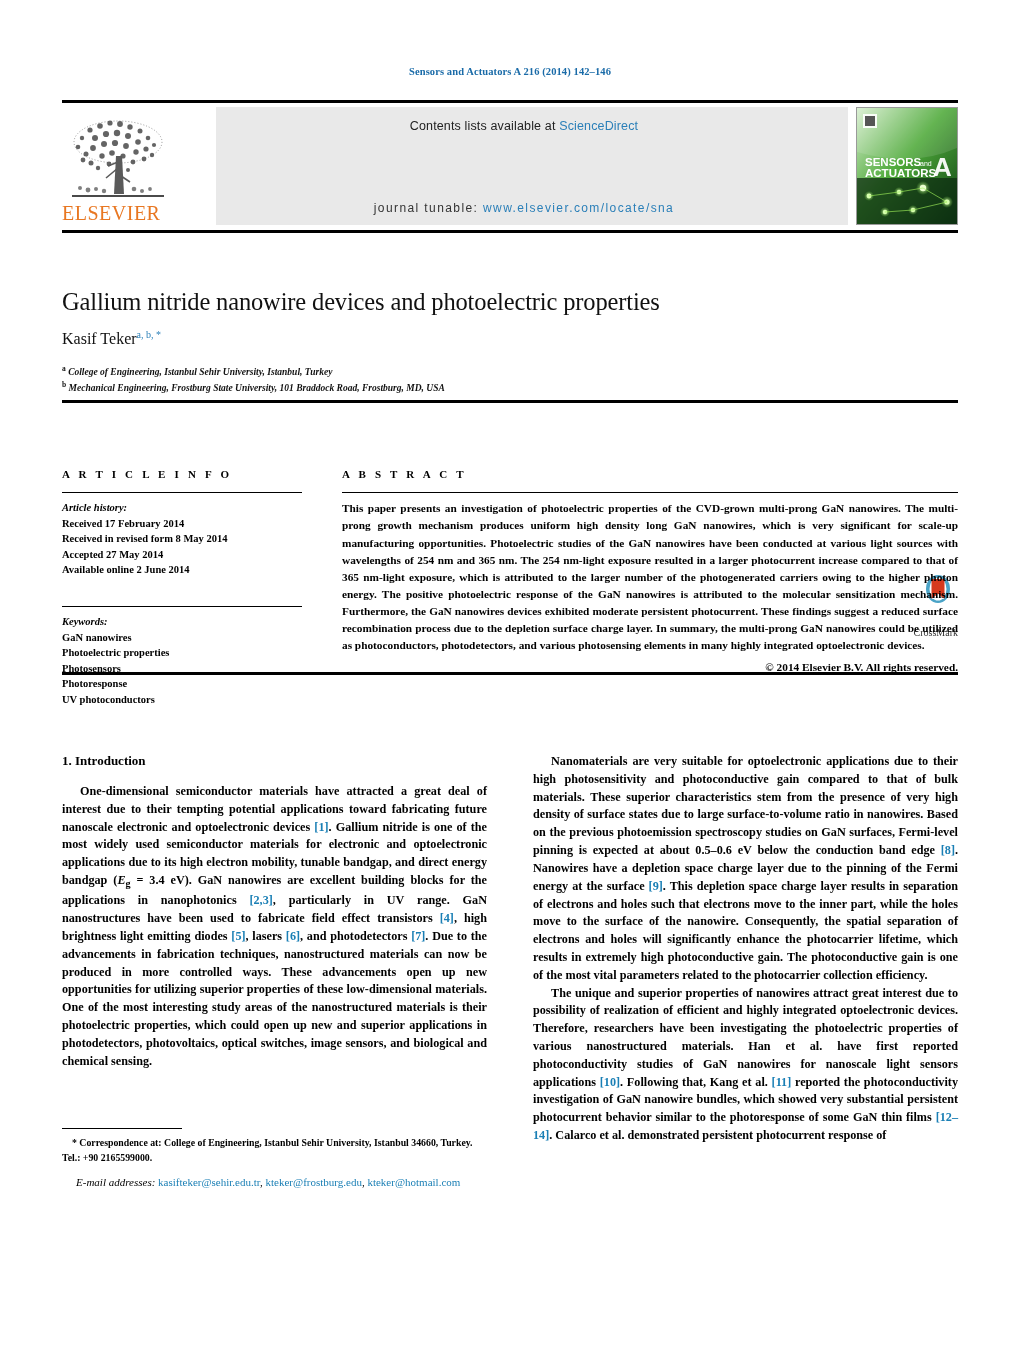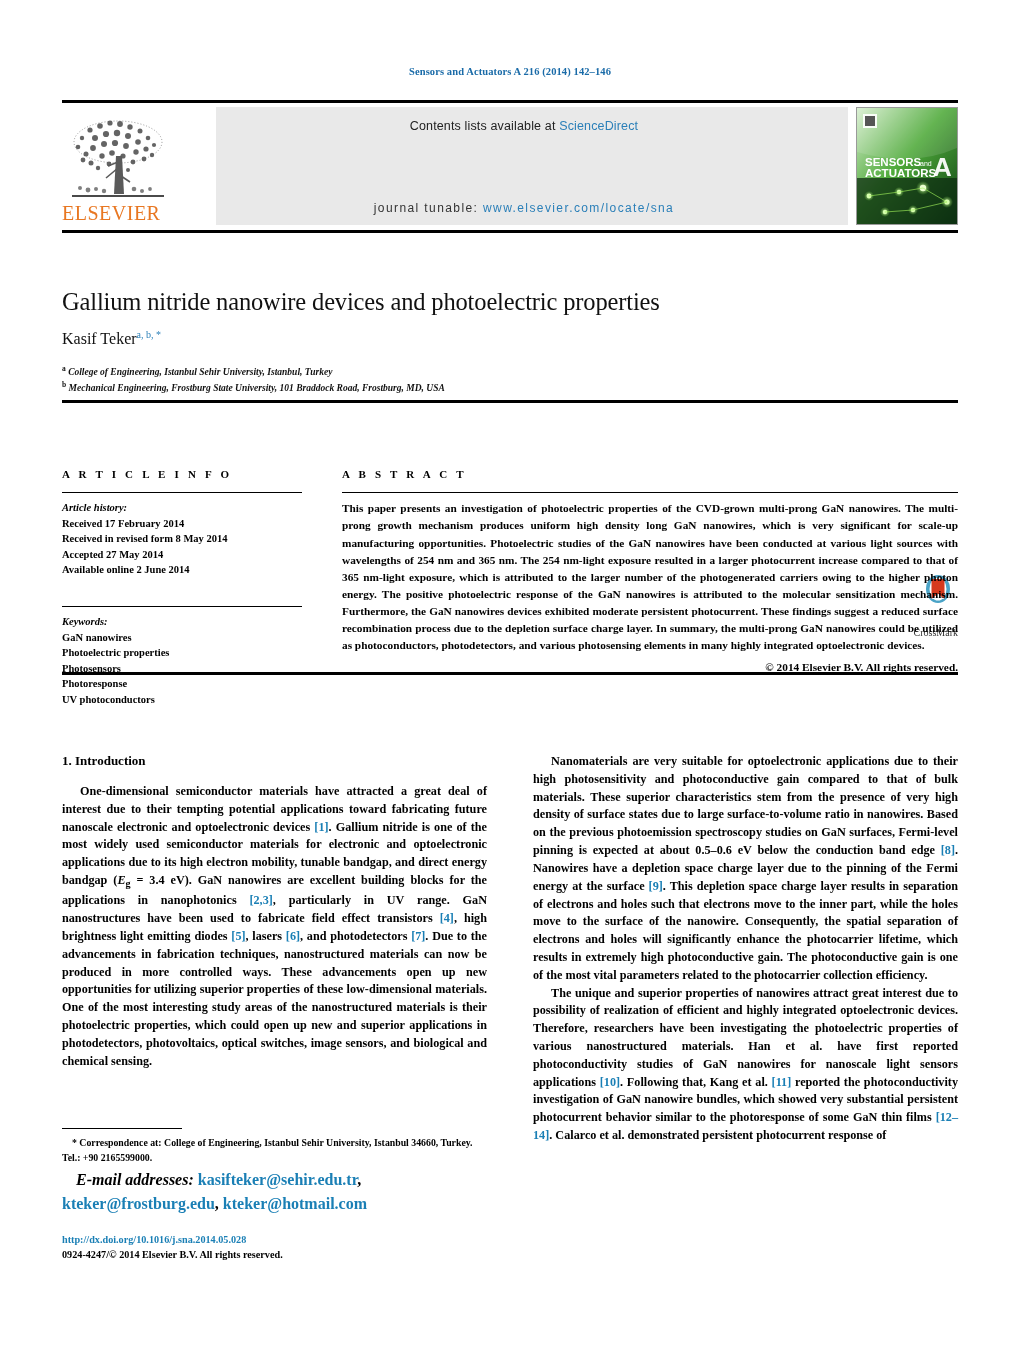--- a/index.html
+++ b/index.html
@@ -301,26 +301,26 @@
   .fn-text {
     font-family: "Liberation Serif", serif;
     font-size: 9.8px;
     line-height: 1.5;
     color: #000;
     font-weight: bold;
     text-indent: 10px;
   }
   .fn-text2 {
     font-family: "Liberation Serif", serif;
-    font-size: 16px;
+    font-size: 11px;
     line-height: 1.5;
     color: #000;
-    font-weight: bold;
+    font-weight: normal;
     text-indent: 14px;
-    margin-top: 2px;
+    margin-top: 8px;
   }
   .fn-text2 .lbl { font-style: italic; }
   .link { color: #1a7fb5; }
 
   .doi-block {
     position: absolute;
     top: 1232px;
     left: 62px;
     width: 425px;
     font-family: "Liberation Serif", serif;
@@ -528,18 +528,14 @@
       <p class="body-p"><span>The unique and superior properties of nanowires attract great interest due to possibility of realization of efficient and highly integrated optoelectronic devices. Therefore, researchers have been investigating the photoelectric properties of various nanostructured materials. Han et al. have first reported photoconductivity studies of GaN nanowires for nanoscale light sensors applications </span><span class="ref">[10]</span><span>. Following that, Kang et al. </span><span class="ref">[11]</span><span> reported the photoconductivity investigation of GaN nanowire bundles, which showed very substantial persistent photocurrent behavior similar to the photoresponse of some GaN thin films </span><span class="ref">[12–14]</span><span>. Calarco et al. demonstrated persistent photocurrent response of</span></p>
     </div>
   </div>
 
   <div class="footnote-area">
     <div class="fn-rule"></div>
     <div class="fn-text"><span>*</span><span> Correspondence at: College of Engineering, Istanbul Sehir University, Istanbul 34660, Turkey. Tel.: +90 2165599000.</span></div>
     <div class="fn-text2"><span class="lbl">E-mail addresses:</span> <span class="link">kasifteker@sehir.edu.tr</span>, <span class="link">kteker@frostburg.edu</span>, <span class="link">kteker@hotmail.com</span></div>
   </div>
 
-  <div class="doi-block">
-    <div class="doi">http://dx.doi.org/10.1016/j.sna.2014.05.028</div>
-    <div>0924-4247/© 2014 Elsevier B.V. All rights reserved.</div>
-  </div>
 
 </div>
 
 </body></html>

